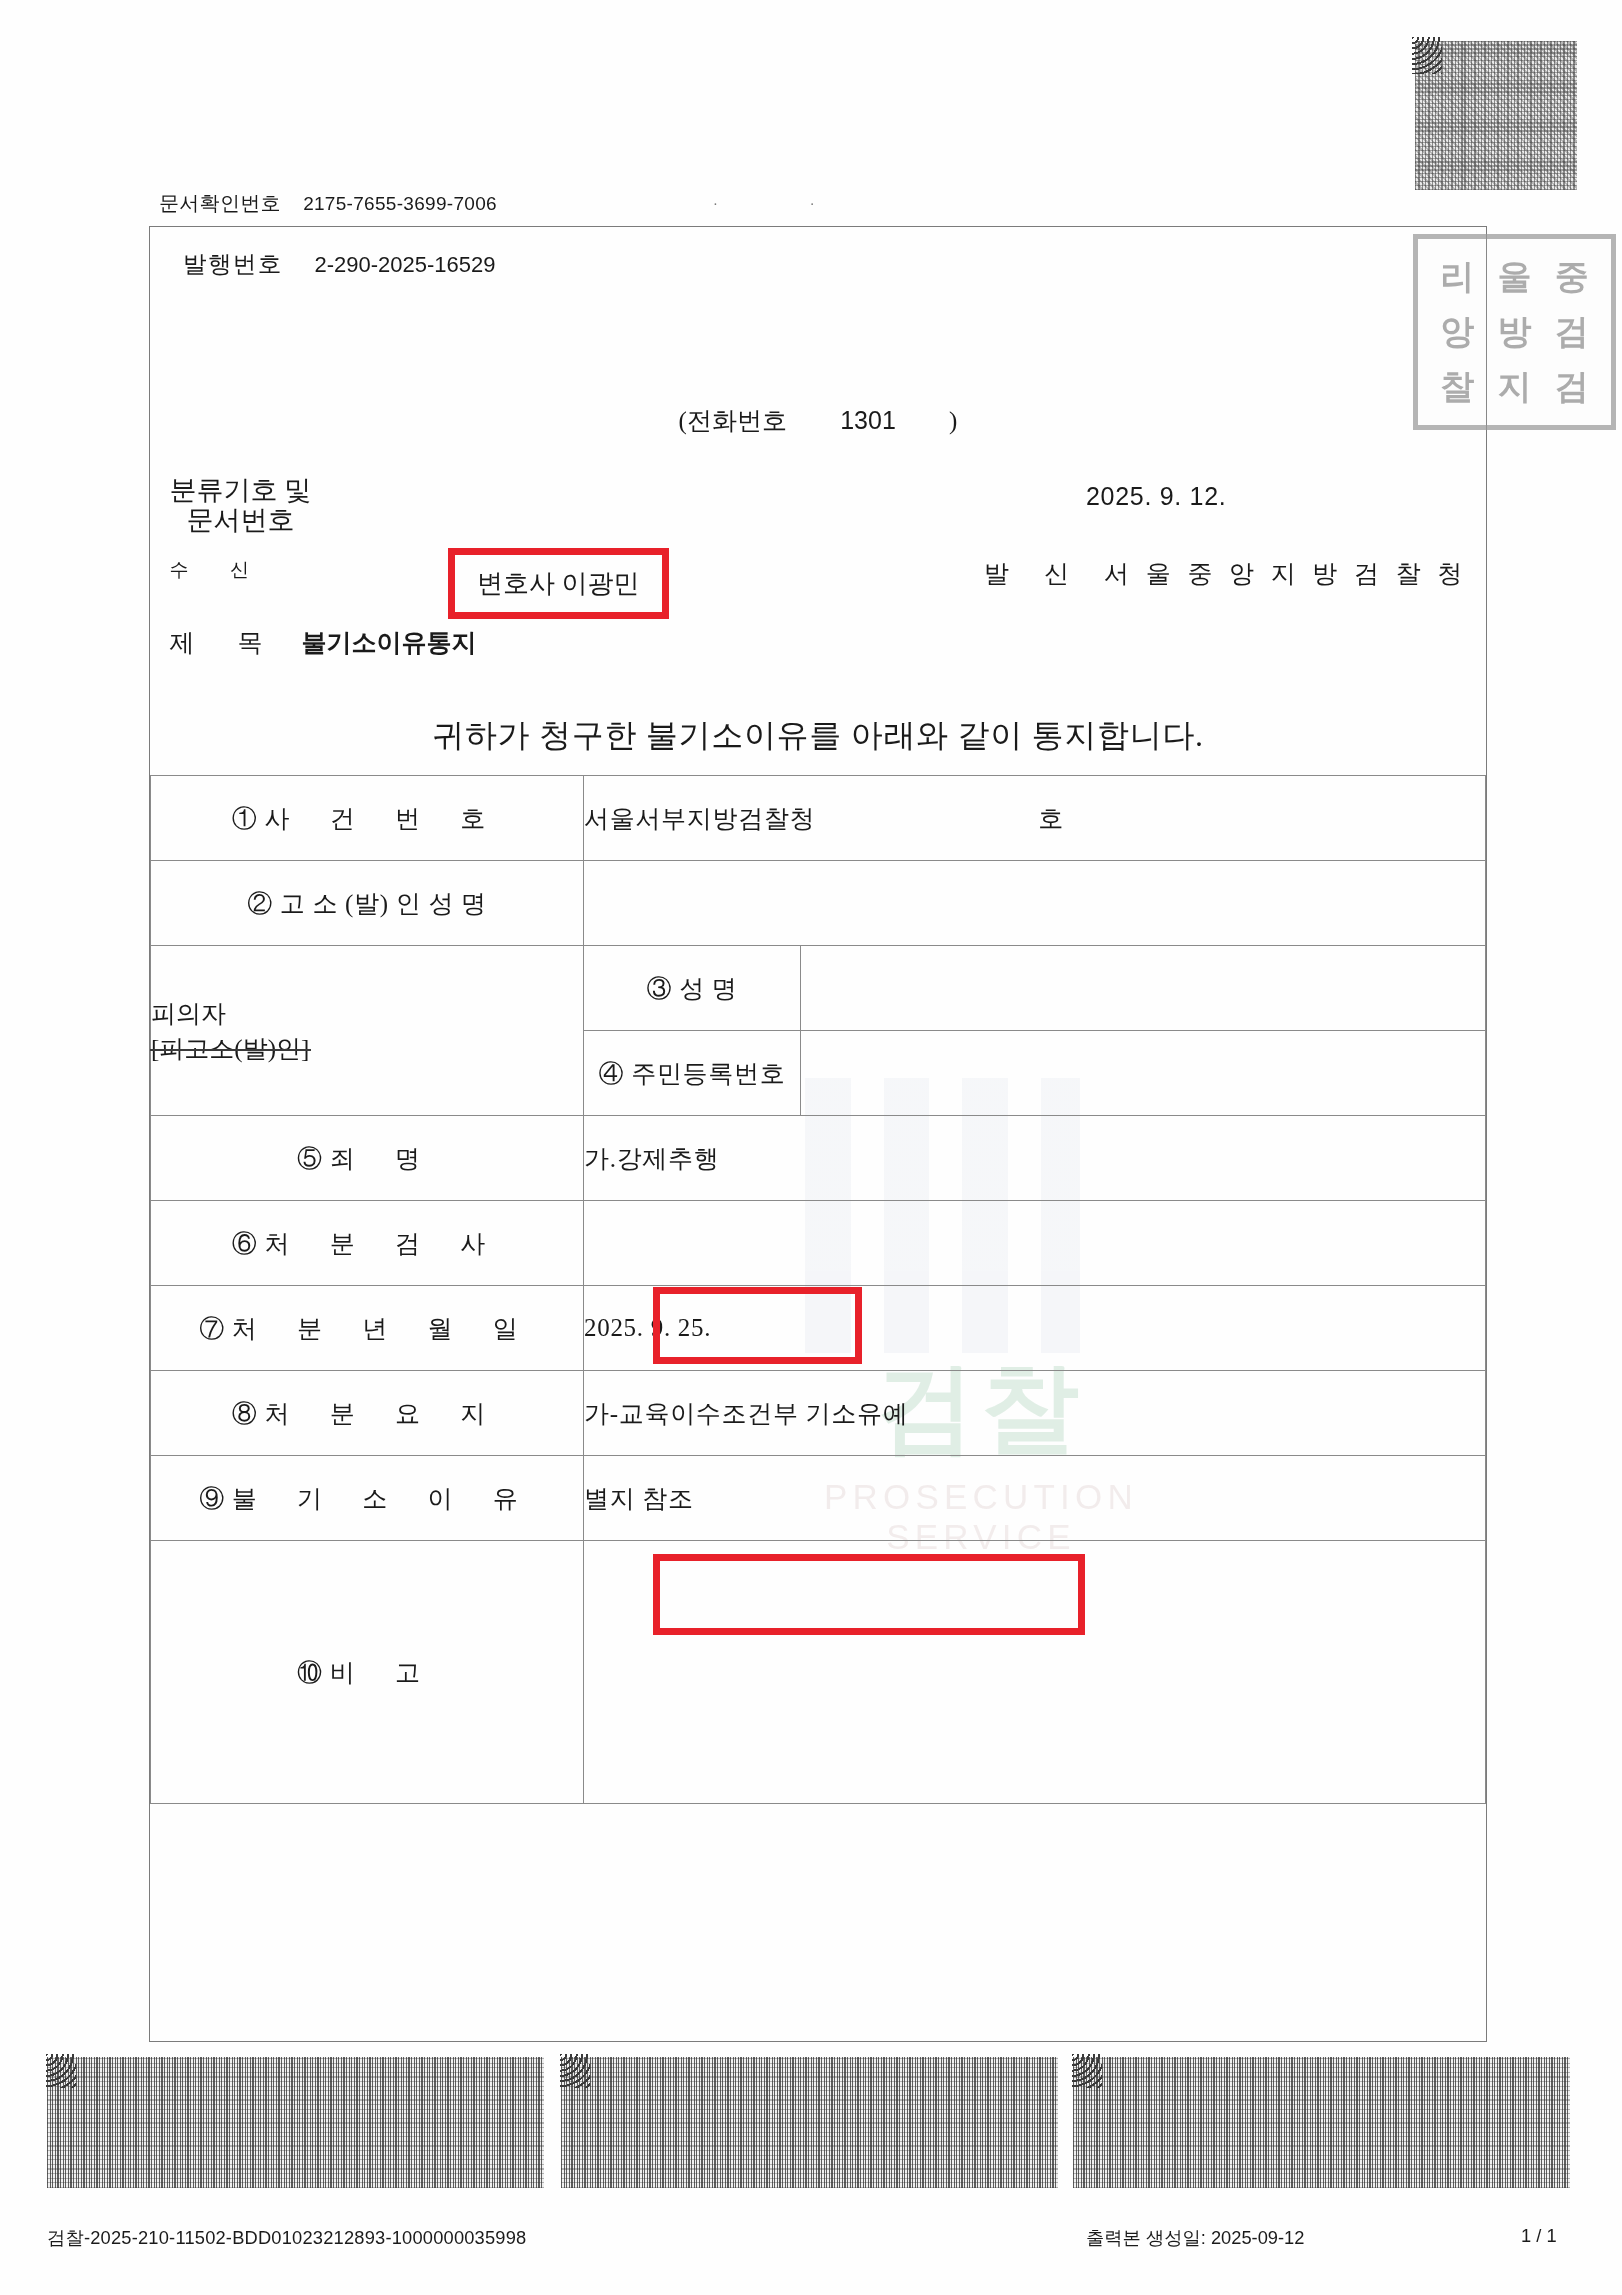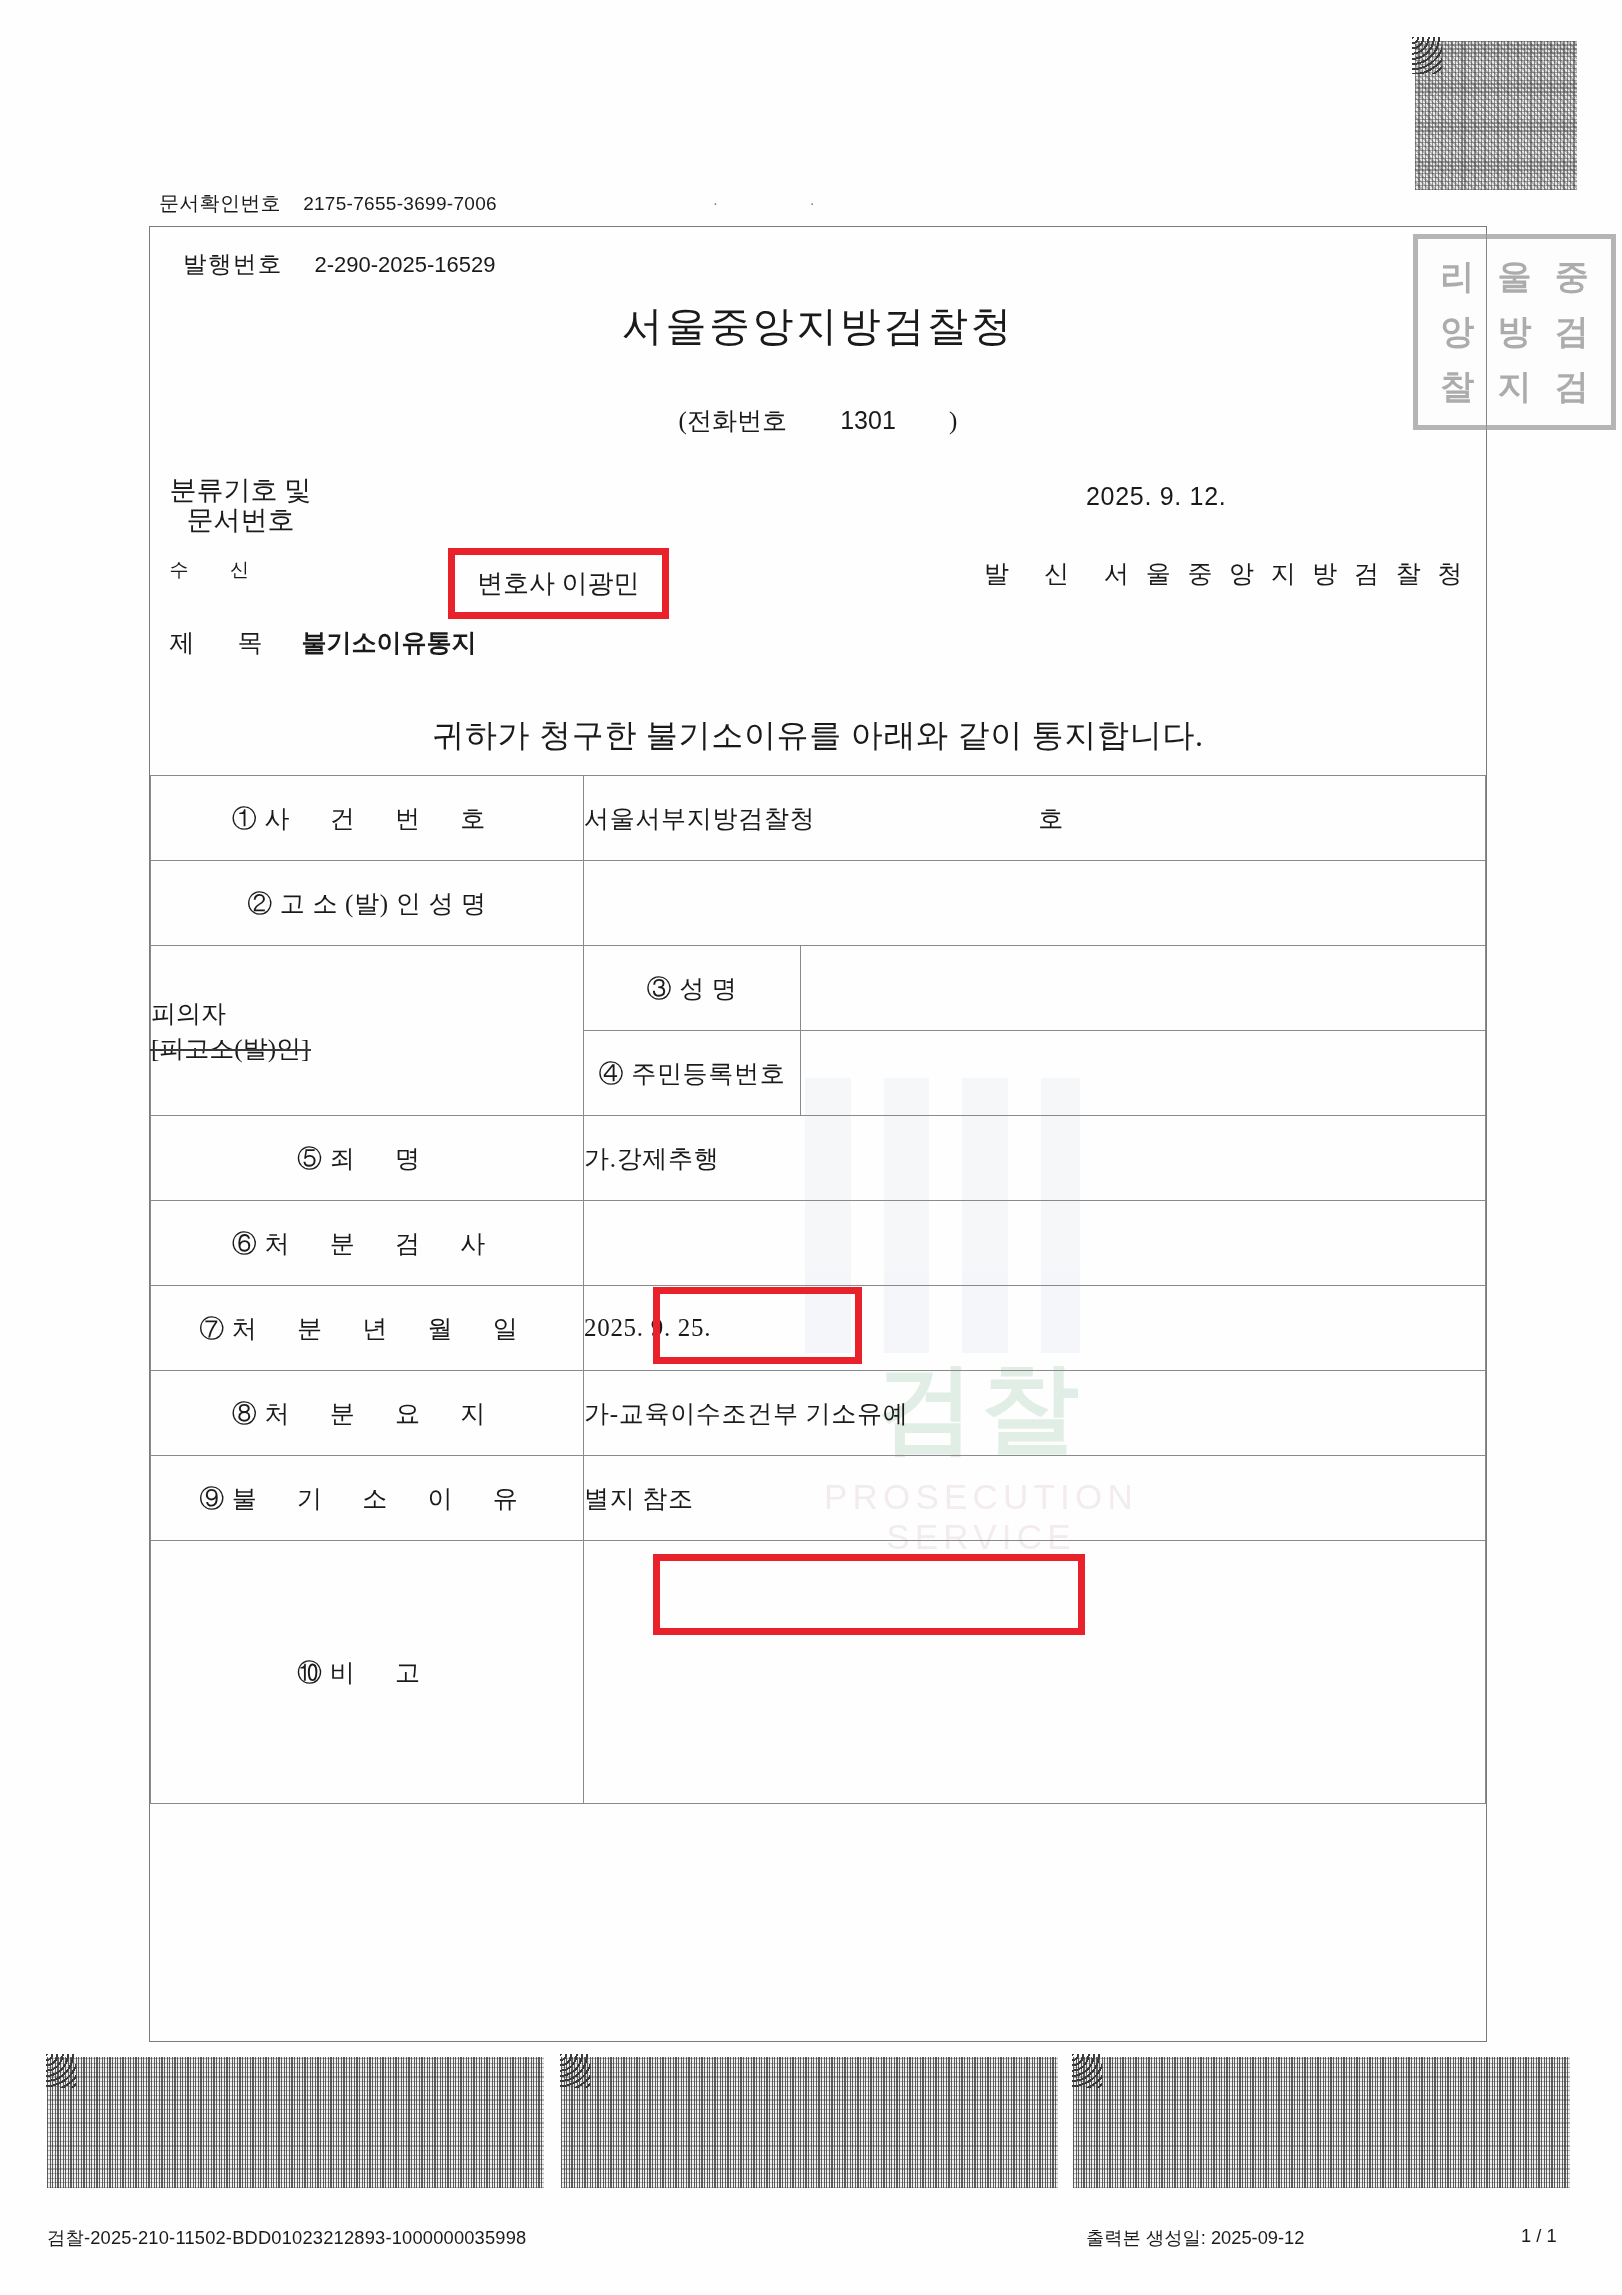--- a/index.html
+++ b/index.html
@@ -362,21 +362,20 @@
       <div class="bars"></div>
       <div class="wm-text">검찰</div>
       <div class="wm-sub">PROSECUTION SERVICE</div>
     </div>
 
     <div class="issue-no">
       <span class="lbl">발행번호</span>
       <span class="val">2-290-2025-16529</span>
     </div>
 
-    <div class="office-title">서울중앙지방검찰청</div>
 
     <div class="phone-line">
       <span>(전화번호</span>
       <span class="num">1301</span>
       <span>)</span>
     </div>
 
     <div class="class-label">
       <div>분류기호 및</div>
       <div>문서번호</div>

